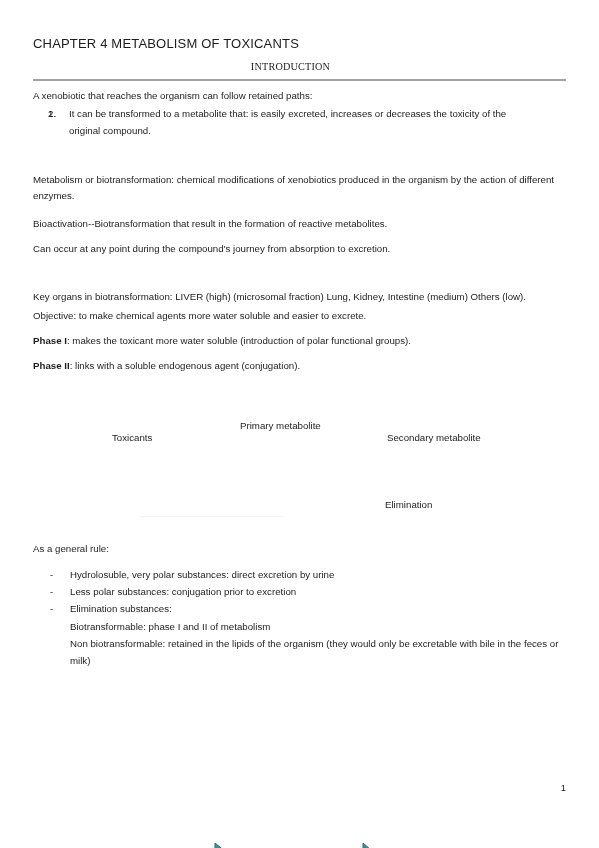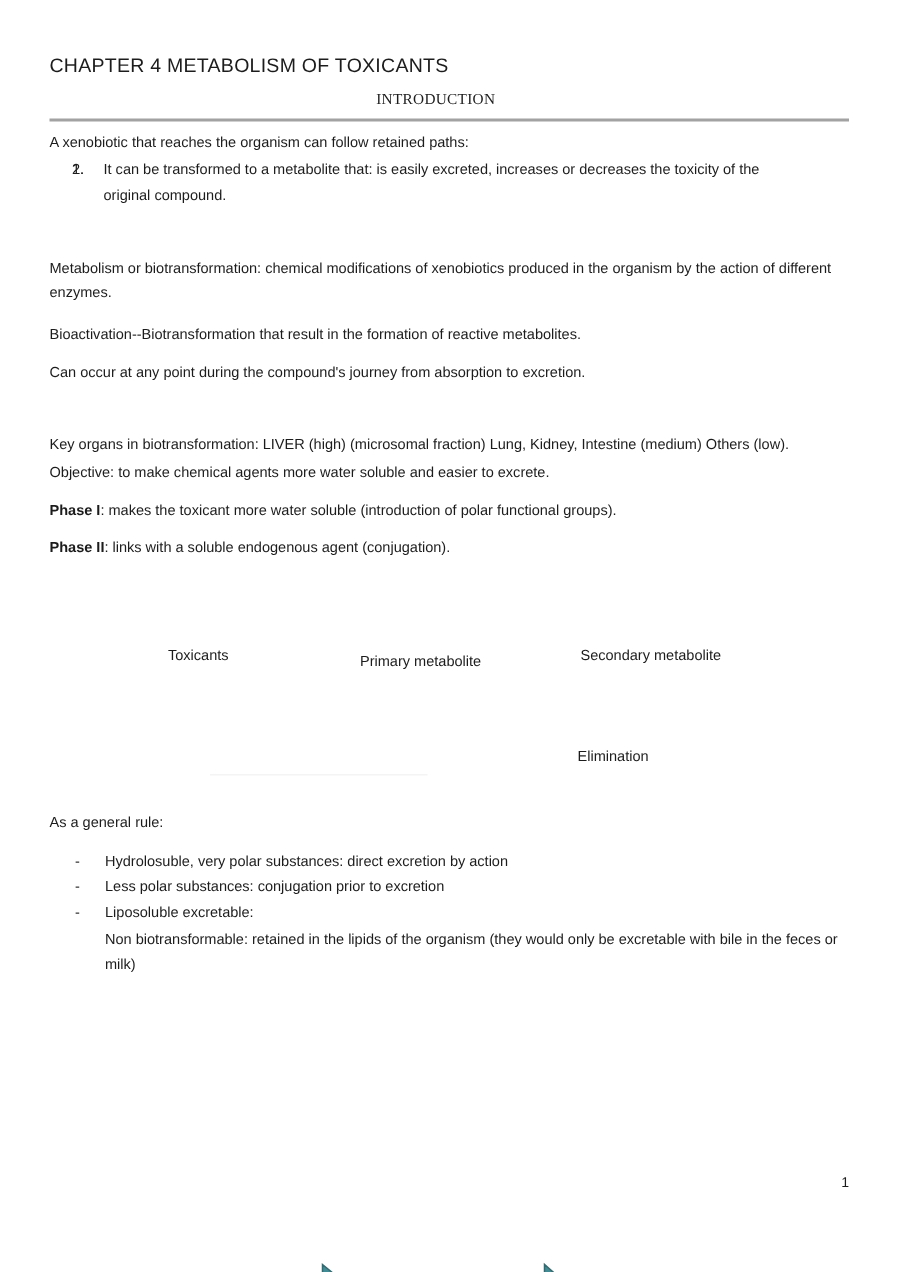--- a/index.html
+++ b/index.html
@@ -211,40 +211,41 @@
       <polygon points="403,488 391,481 392,488 386,492" fill="#1c1c1c"></polygon>
 
       <line x1="427" y1="445" x2="427" y2="485" stroke="#1c1c1c" stroke-width="1.6"></line>
       <polygon points="427,493 422,481 432,481" fill="#1c1c1c"></polygon>
     </svg>
 
     <div class="phase-tag" style="left:174px; top:14px;">Phase I</div>
     <div class="phase-tag" style="left:334px; top:14px;">Phase II</div>
 
     <div class="dg-label" style="left:112px; top:12px;">Toxicants</div>
-    <div class="dg-label" style="left:240px; top:16px;">Primary metabolite</div>
+    <div class="dg-label" style="left:240px; top:0;">Primary metabolite</div>
     <div class="dg-label" style="left:387px; top:12px;">Secondary metabolite</div>
     <div class="dg-label" style="left:385px; top:79px;">Elimination</div>
   </div>
 
   <div class="artifact"></div>
 
   <div class="para" style="left:33px; top:541px; width:532px;">As a general rule:</div>
 
   <div class="dashlist">
     <div class="li">
       <span class="marker">-</span>
-      <span>Hydrolosuble, very polar substances: direct excretion by action</span>
+      <span>Hydrolosuble, very polar substances: direct excretion by urine</span>
     </div>
     <div class="li">
       <span class="marker">-</span>
       <span>Less polar substances: conjugation prior to excretion</span>
     </div>
     <div class="li">
       <span class="marker">-</span>
-      <span>Liposoluble excretable:</span>
-    </div>
+      <span>Elimination substances:</span>
+    </div>
+    <div class="sub-line">Biotransformable: phase I and II of metabolism</div>
     <div class="sub-line" style="width:492px;">Non biotransformable: retained in the lipids of the organism (they would only be excretable with bile in the feces or milk)</div>
   </div>
 
   <div class="page-number">1</div>
 
 </div>
 
 </body></html>

